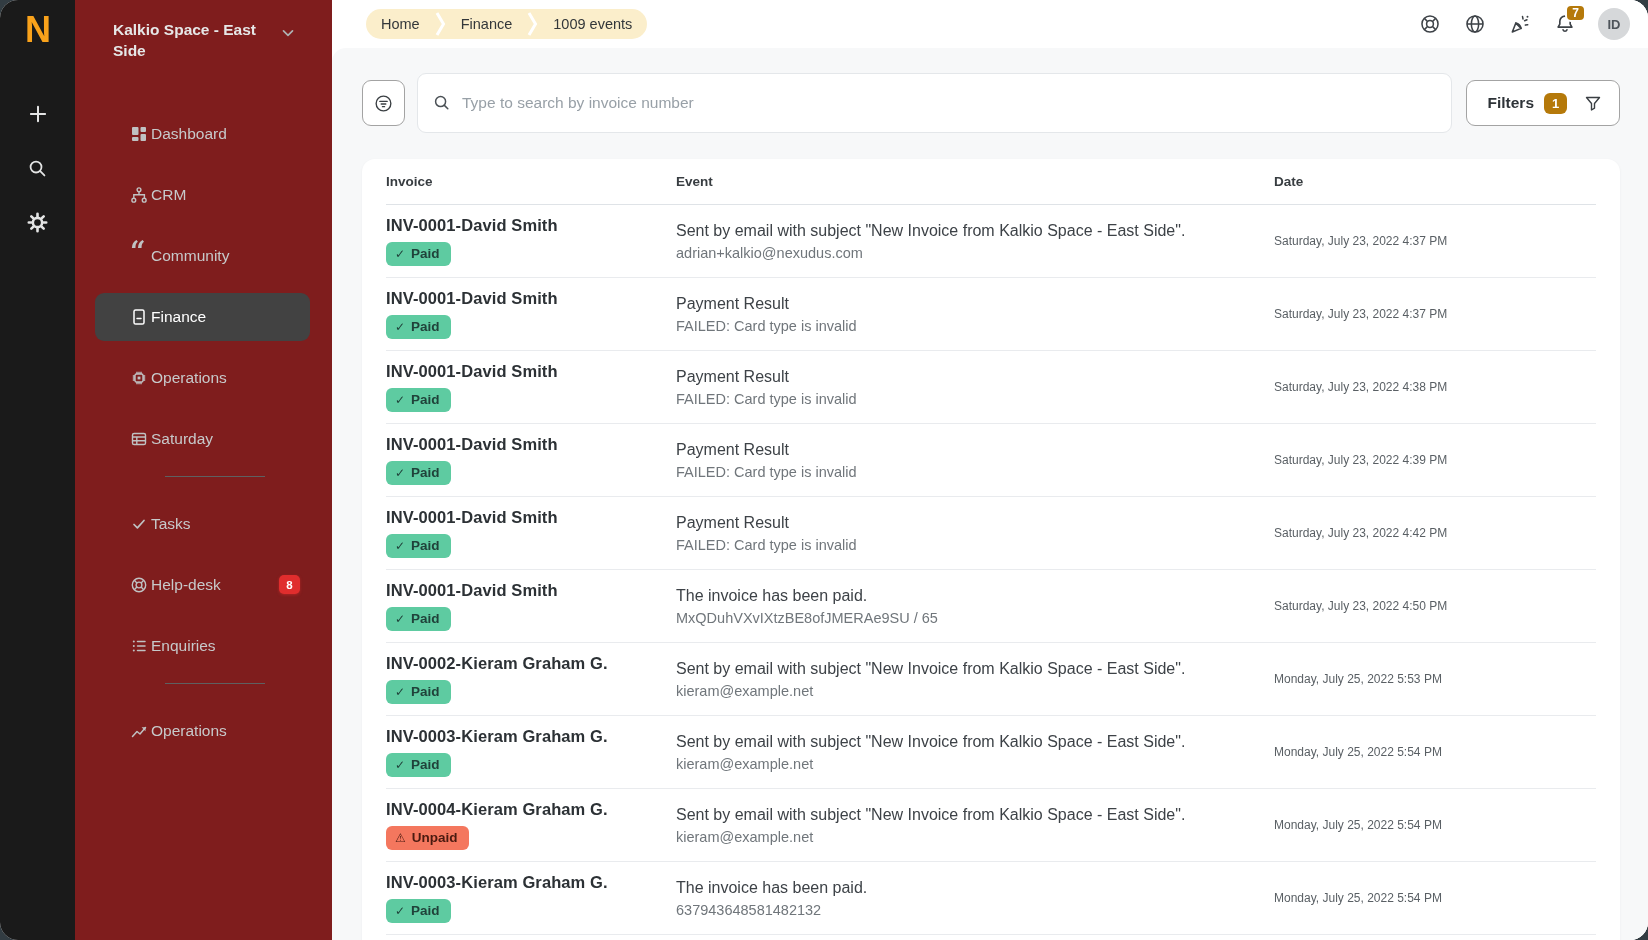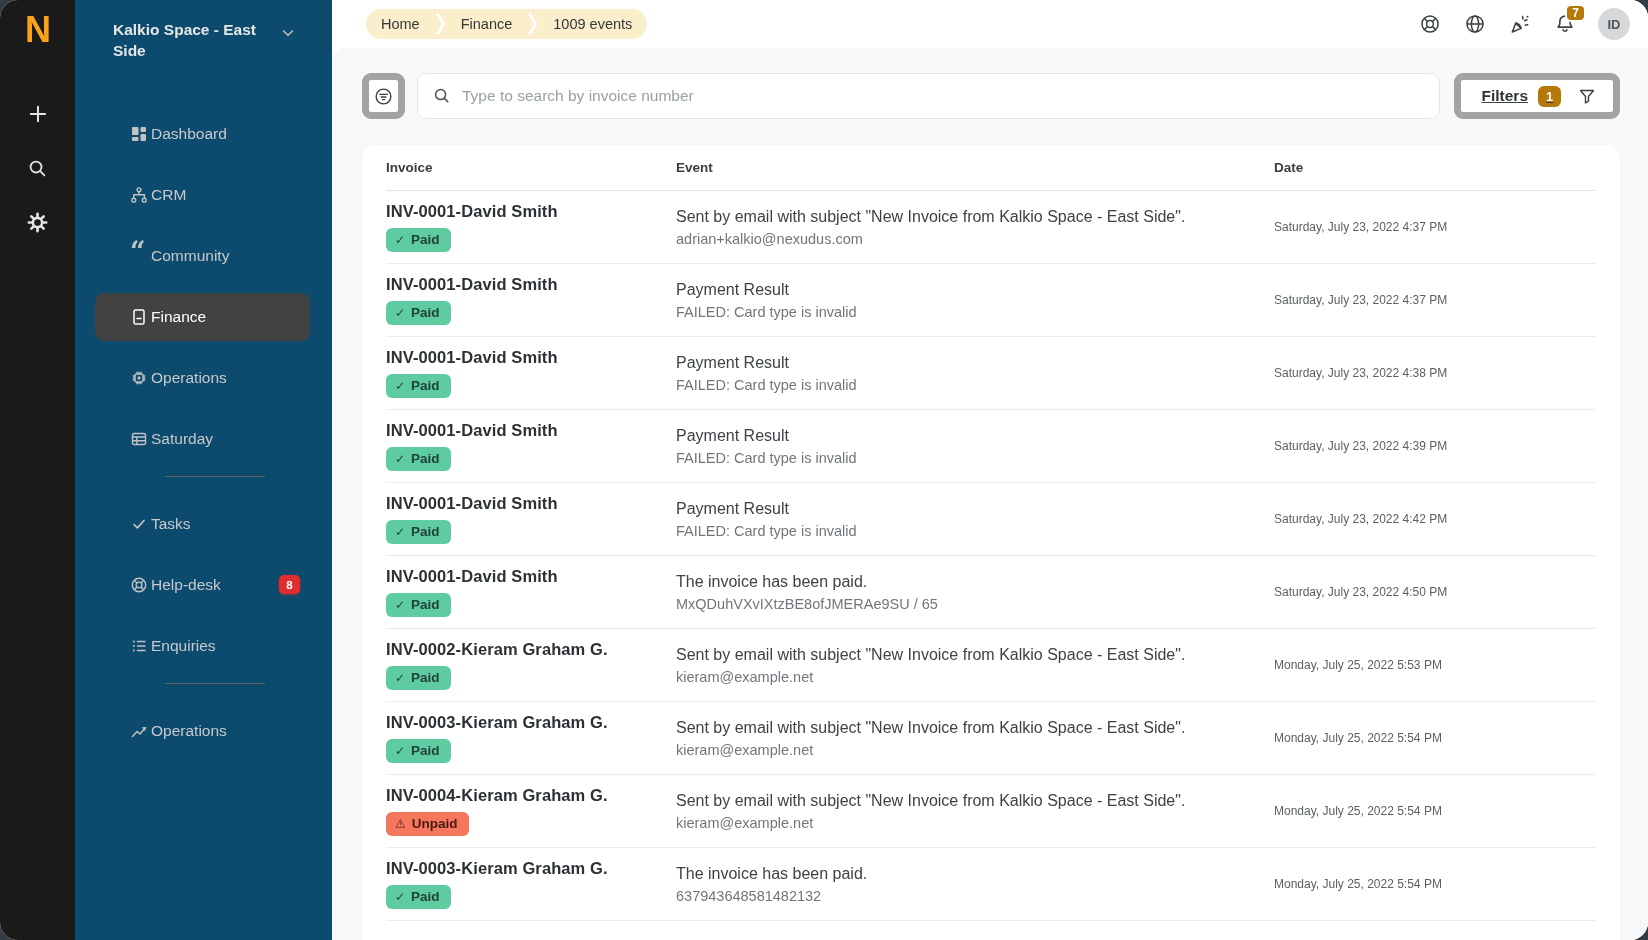--- a/index.html
+++ b/index.html
@@ -28,21 +28,21 @@
   }
   .rail-btn {
     width:36px; height:36px; margin-top:18px;
     display:flex; align-items:center; justify-content:center;
     color:#e3e4e4; cursor:pointer; background:none; border:none;
   }
   .rail-btn:first-of-type { margin-top:48px; }
 
   
   .sidebar {
-    width:257px; flex:0 0 257px; background:#0c4a6e;
+    width:257px; flex:0 0 257px; background:#7f1d1d;
     display:flex; flex-direction:column; color:#cfd1d2;
   }
   .workspace {
     display:flex; align-items:flex-start; gap:8px;
     padding:20px 18px 8px 38px; cursor:pointer;
   }
   .workspace-name {
     width:158px; font-size:15.5px; font-weight:700; line-height:1.35;
     color:#e6e7e7;
   }
@@ -104,27 +104,27 @@
     display:flex; align-items:center; justify-content:center; cursor:pointer;
   }
 
   
   .content {
     flex:1; background:#f7f8f9; border-top-left-radius:14px;
     padding:25px 28px 0 30px; display:flex; flex-direction:column; min-height:0;
   }
   .toolbar { display:flex; align-items:center; gap:12px; flex:0 0 auto; }
   .tool-btn {
-    height:46px; background:#fff; border:7px solid #a3a3a3; border-radius:9px;
+    height:46px; background:#fff; border:1px solid #a3a3a3; border-radius:9px;
     display:flex; align-items:center; justify-content:center;
-    color:#3a3f43; cursor:pointer;text-decoration:underline;
+    color:#3a3f43; cursor:pointer;
   }
   .view-btn { width:43px; flex:0 0 43px; }
   .searchbox {
-    flex:1; height:46px; background:#fff; border:1px solid #e4e7ea;
+    flex:1; height:60px; background:#fff; border:1px solid #e4e7ea;
     border-radius:9px; display:flex; align-items:center; padding:0 14px; gap:10px;
   }
   .searchbox .sicon { color:#4a5055; flex:0 0 auto; display:flex; }
   .searchbox input {
     flex:1; border:none; outline:none; font-size:15.5px; color:#33383c;
     font-family:inherit; background:transparent;
   }
   .searchbox input::placeholder { color:#98a0a7; }
   .filters-btn { padding:0 16px 0 20px; gap:10px; margin-left:2px; }
   .filters-label { font-size:15.5px; font-weight:700; color:#2e3338; }

